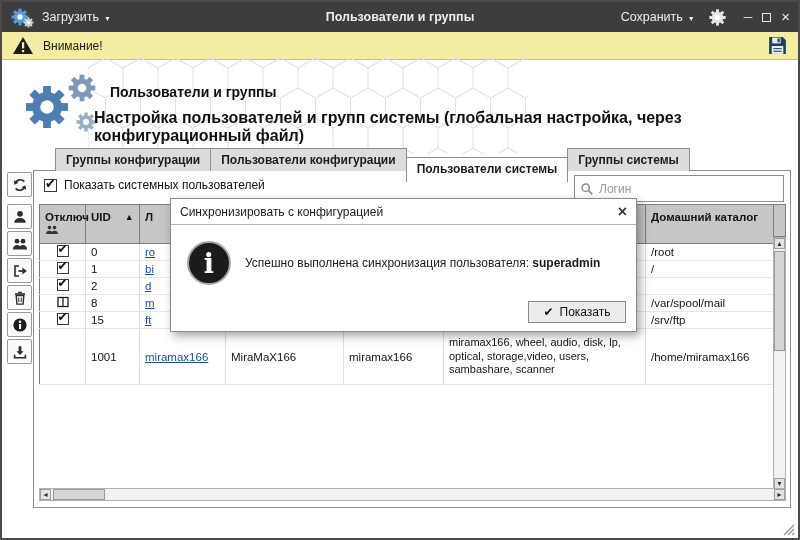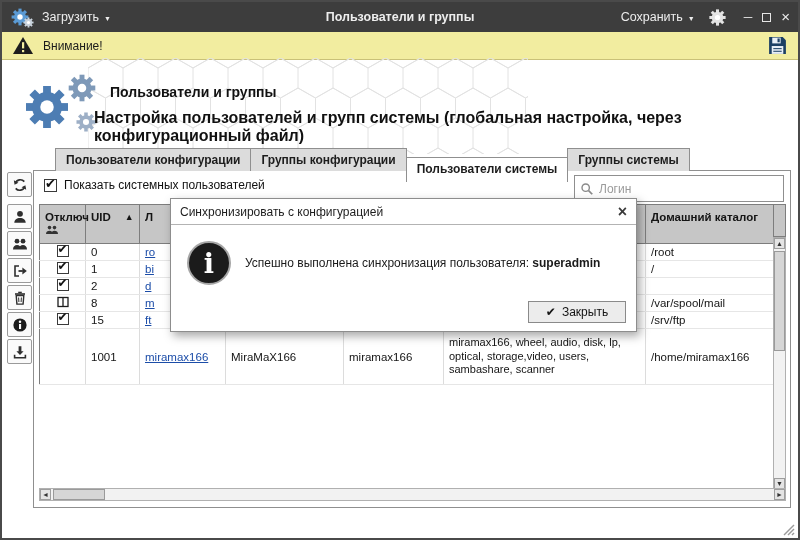--- a/index.html
+++ b/index.html
@@ -171,22 +171,22 @@
 
   <svg class="biglogo" width="90" height="72" viewBox="0 0 90 72">
     <use href="#gear" transform="translate(31,39) scale(1.5)" fill="#4d7db3"></use>
     <use href="#gear" transform="translate(66,20) scale(0.95)" fill="#7e99b8"></use>
     <use href="#gear" transform="translate(70,54) scale(0.68)" fill="#9dafc6"></use>
   </svg>
   <div class="h-title">Пользователи и группы</div>
   <div class="h-sub">Настройка пользователей и групп системы (глобальная настройка, через конфигурационный файл)</div>
 
   <div class="tabs">
+    <div class="tab">Группы конфигурации</div>
     <div class="tab">Пользователи конфигурации</div>
-    <div class="tab">Группы конфигурации</div>
     <div class="tab active">Пользователи системы</div>
     <div class="tab">Группы системы</div>
   </div>
 
   <div class="side-toolbar">
     <div class="tool-btn first">
       <svg width="16" height="16" viewBox="0 0 16 16">
         <path d="M12.3 4.6A5.2 5.2 0 0 0 3.4 6.3" fill="none" stroke="#2e2e2e" stroke-width="1.7"></path>
         <polygon points="1.8,3.2 2.6,7.7 6.4,5.7" fill="#2e2e2e"></polygon>
         <path d="M3.7 11.4a5.2 5.2 0 0 0 8.9-1.7" fill="none" stroke="#2e2e2e" stroke-width="1.7"></path>
@@ -369,21 +369,21 @@
       <span class="dlg-x">×</span>
     </div>
     <div class="dlg-icon">
         <span>i</span>
       </div>
     <div class="dlg-msg">
       <span>Успешно выполнена синхронизация пользователя: </span><b>superadmin</b>
     </div>
     <div class="dlg-btn">
       <span>✔</span>
-      <span>Закрыть</span>
+      <span>Показать</span>
     </div>
   </div>
 
   <svg class="grip" width="13" height="13">
     <g stroke="#9b9b9b" stroke-width="1.4">
       <line x1="12" y1="2" x2="2" y2="12"></line>
       <line x1="12" y1="6" x2="6" y2="12"></line>
       <line x1="12" y1="10" x2="10" y2="12"></line>
     </g>
   </svg>

